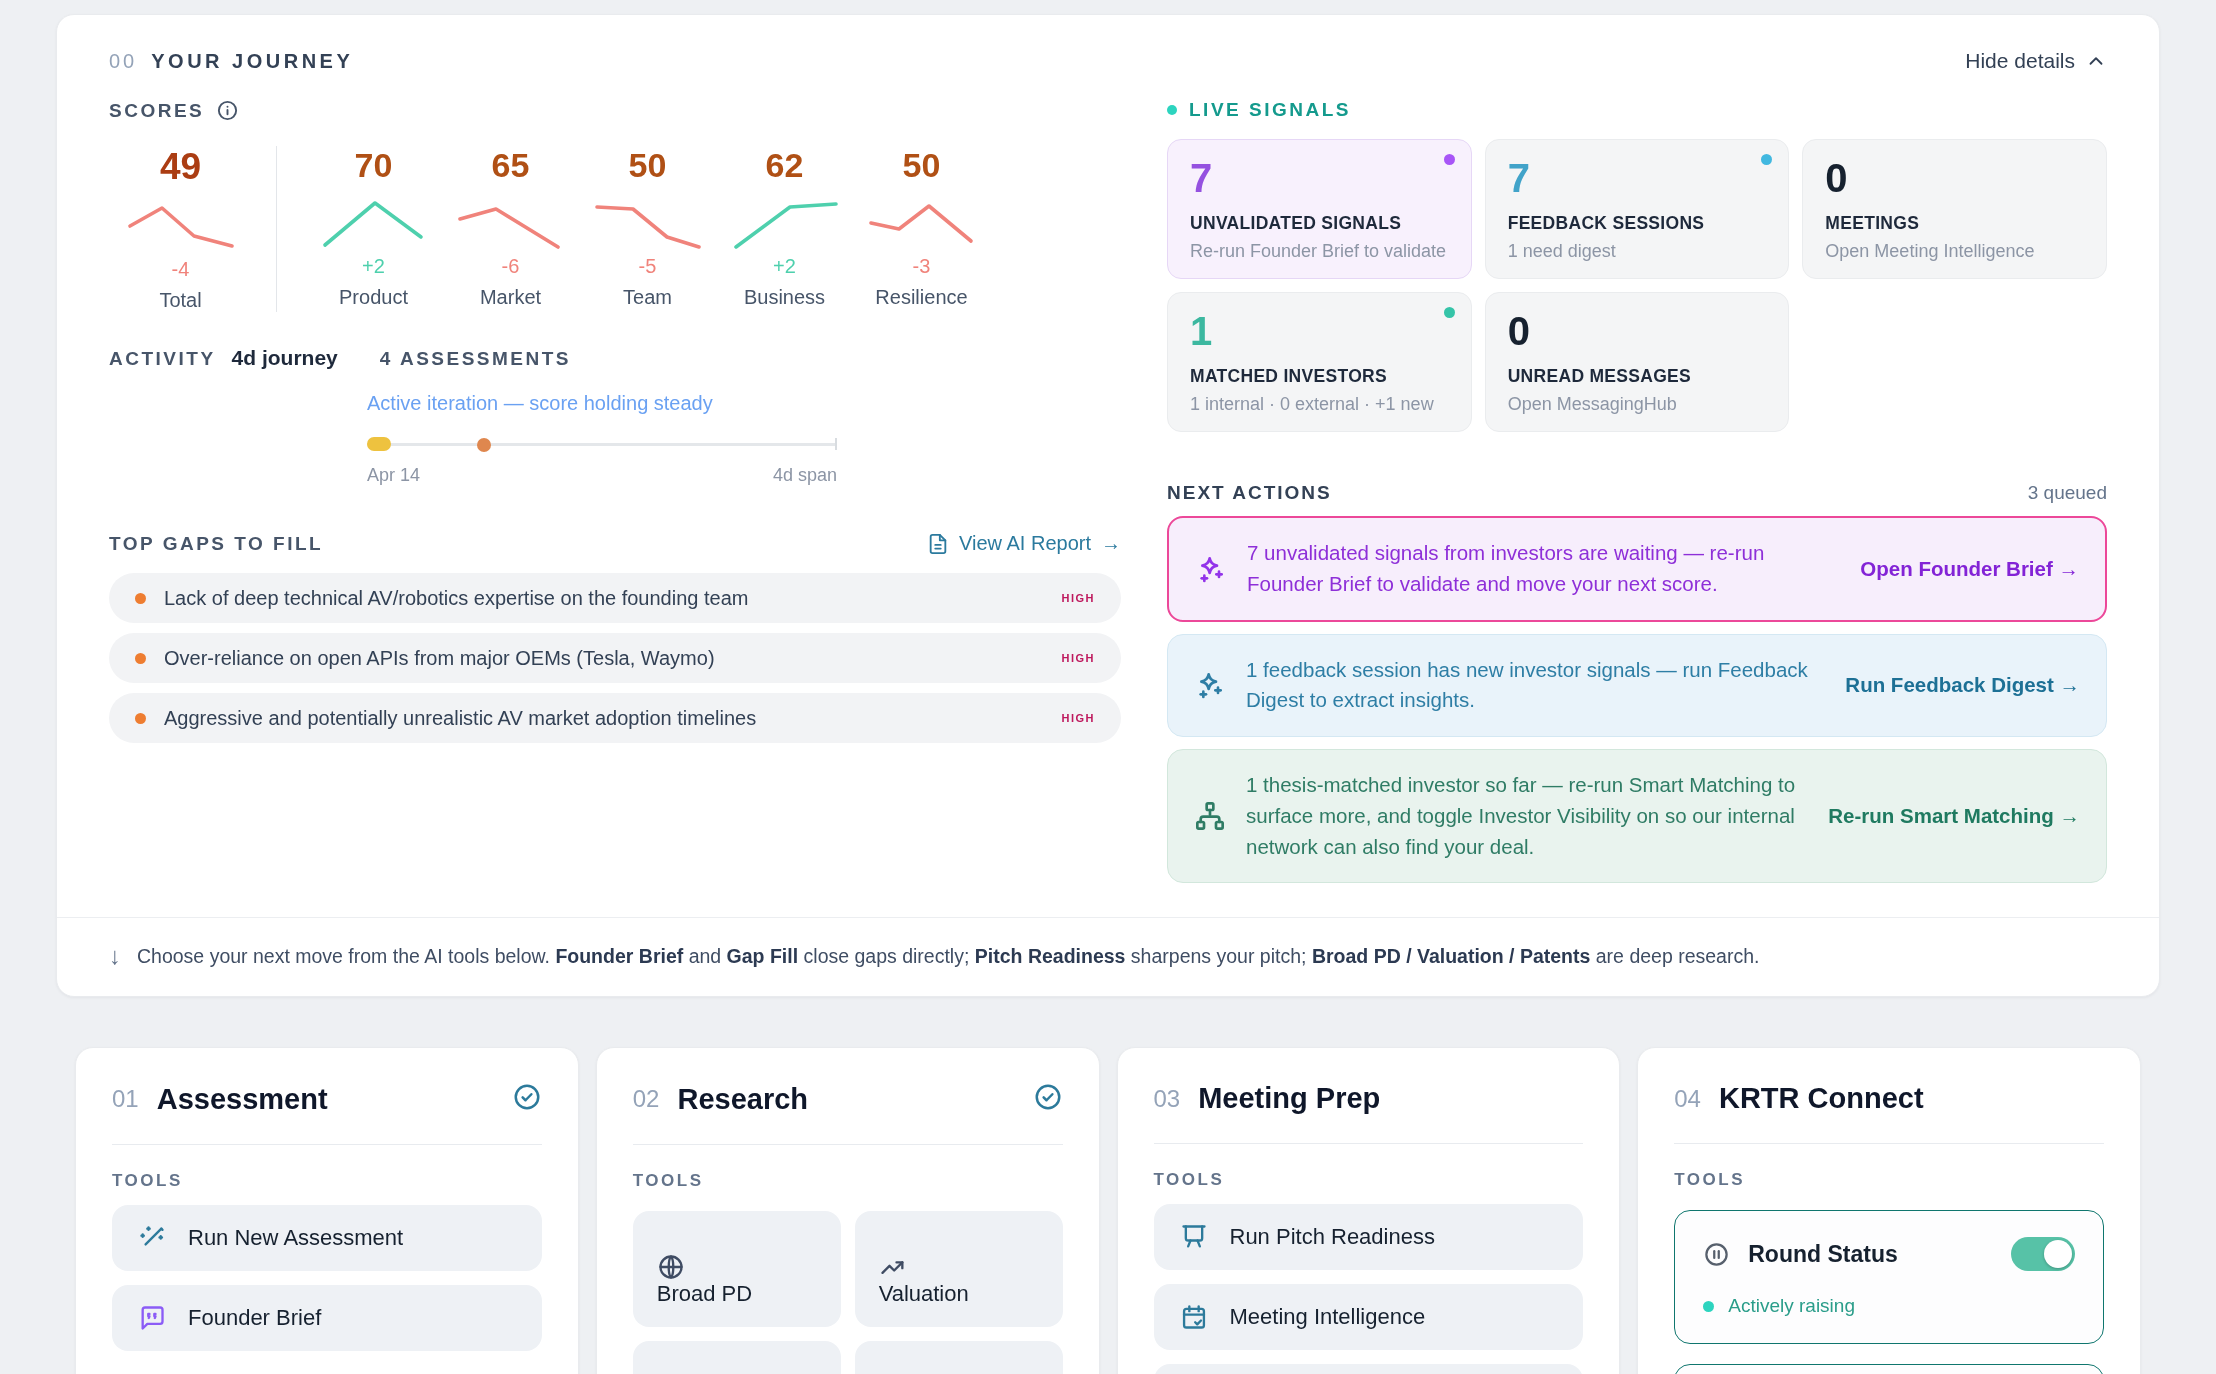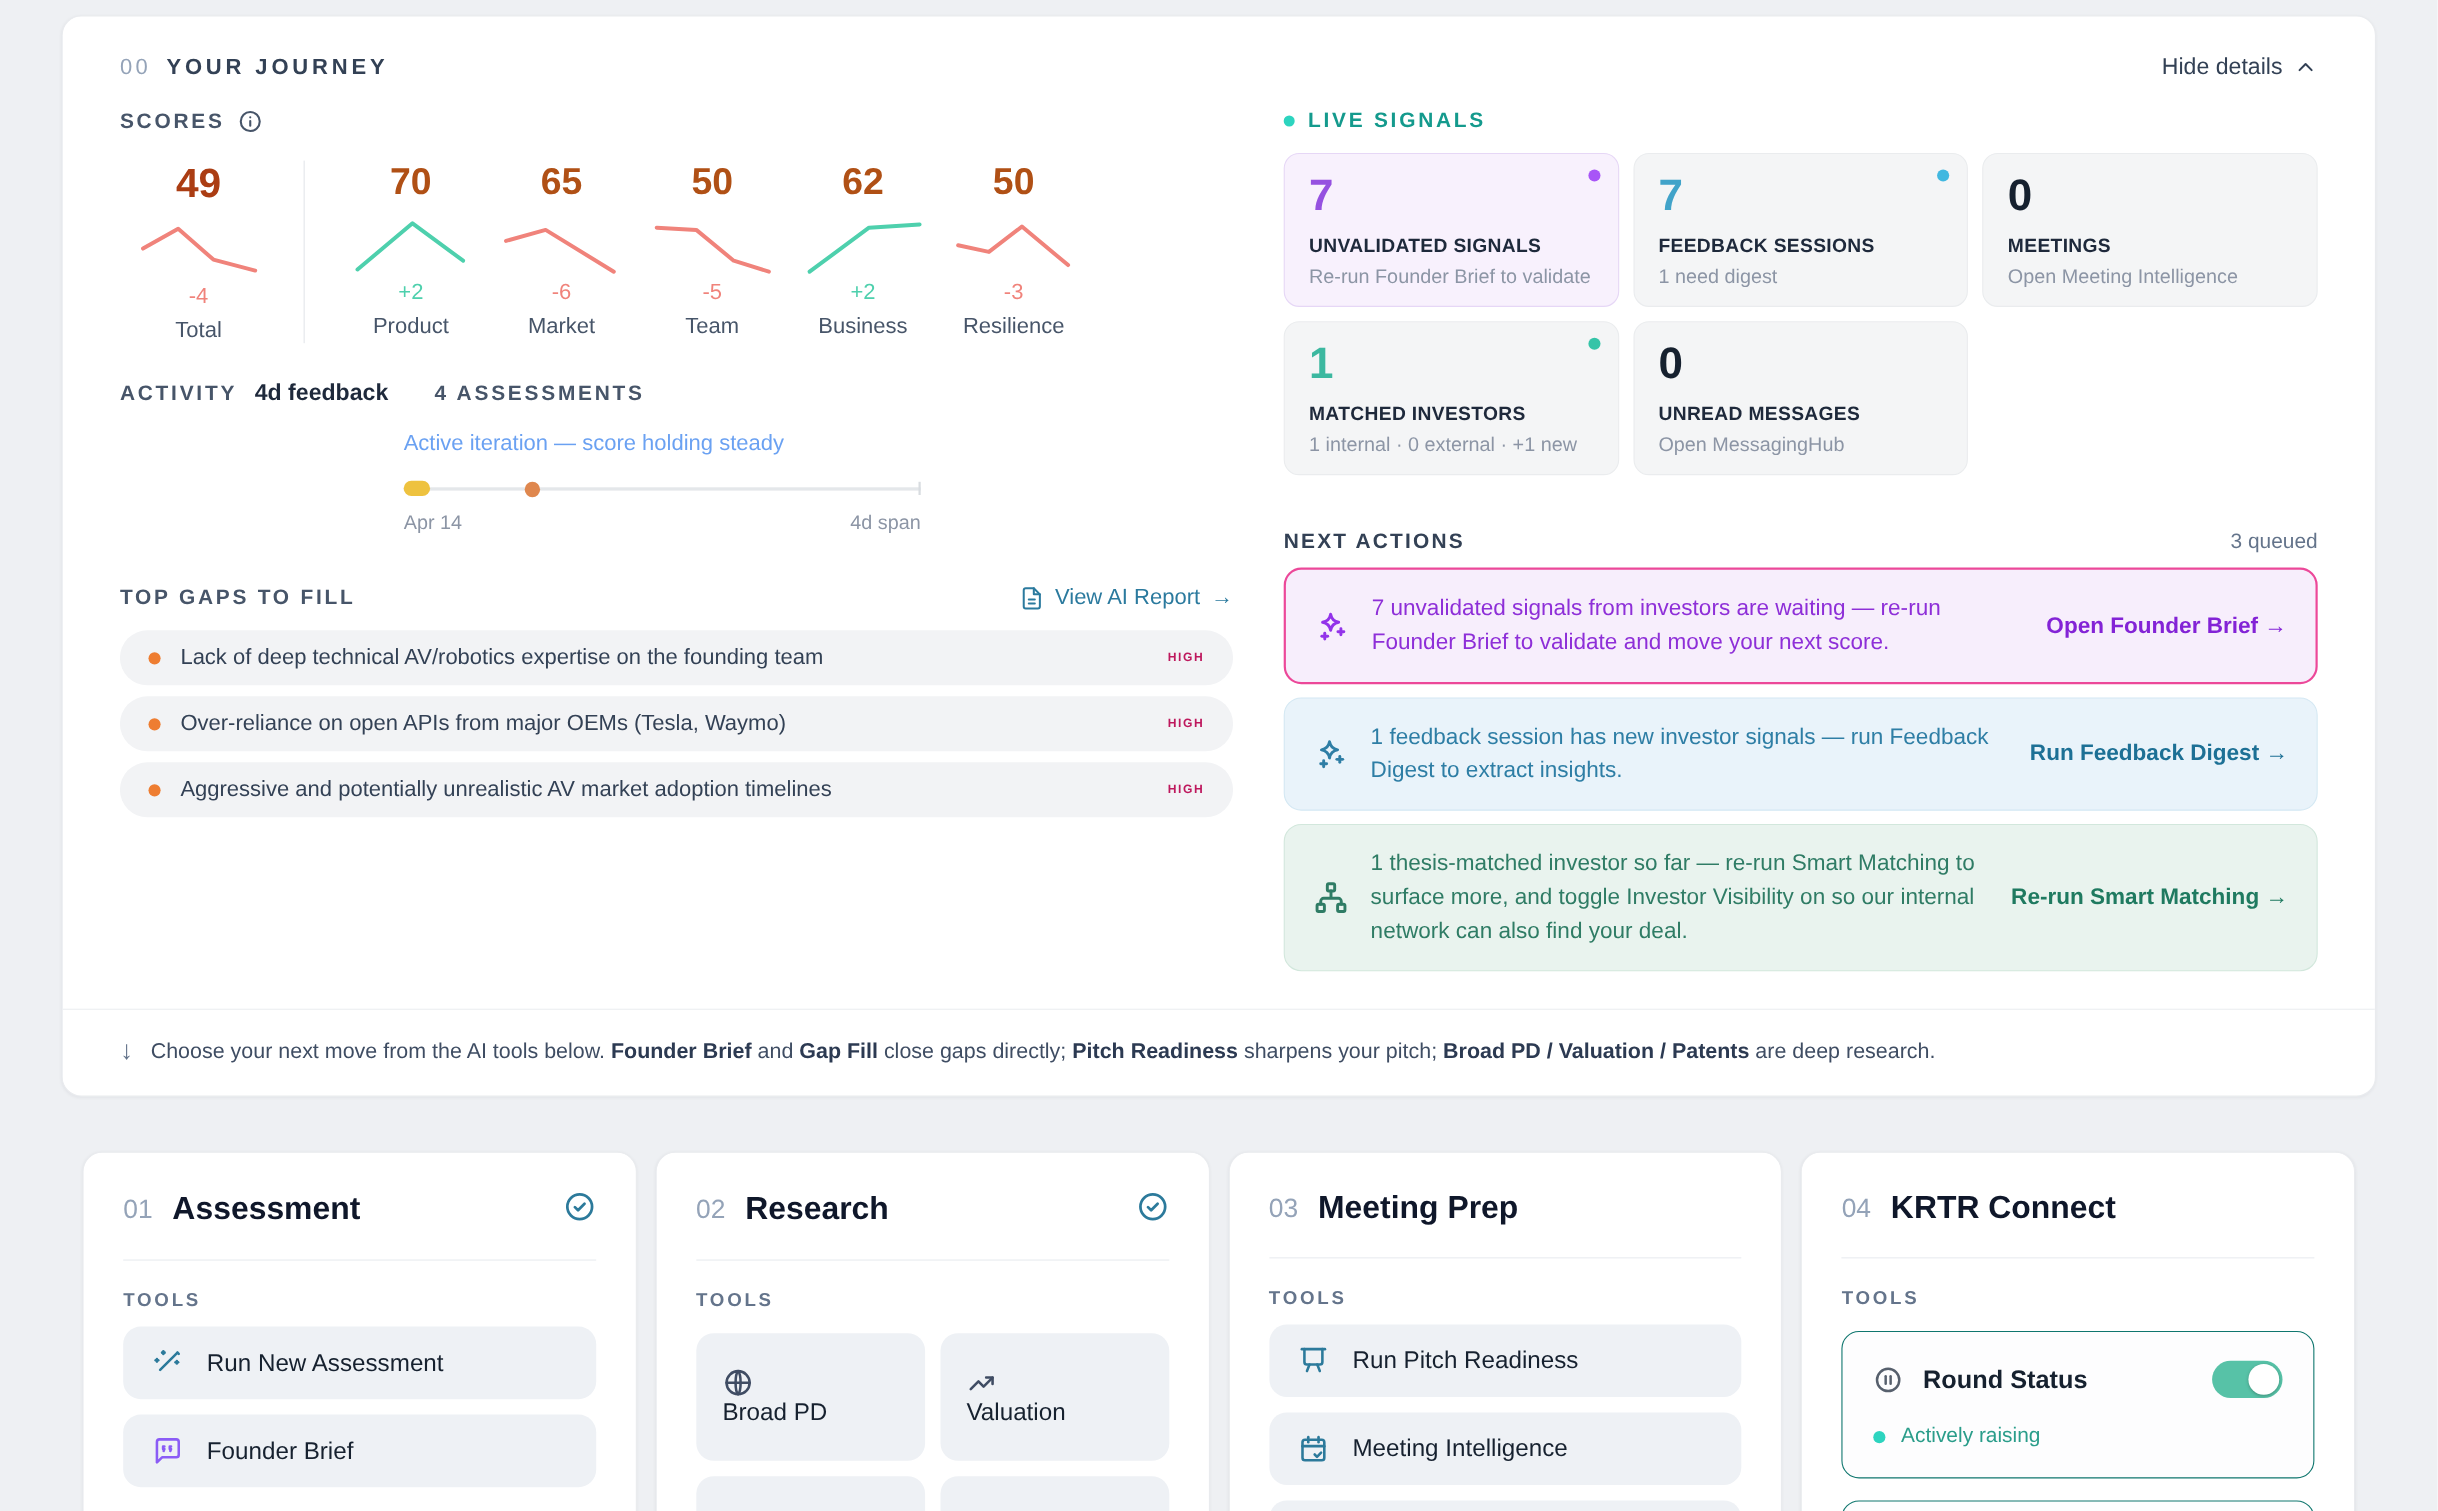--- a/index.html
+++ b/index.html
@@ -119,21 +119,21 @@
   .tool-btn { display: flex; align-items: center; gap: 22px; background: #eef1f5; border-radius: 16px; height: 66px; padding: 0 26px; margin-top: 14px; cursor: pointer; }
   .tool-btn:first-of-type { margin-top: 20px; }
   .tool-btn svg { width: 28px; height: 28px; flex: none; }
   .tool-btn-label { color: #16212f; font-size: 22px; font-weight: 500; }
   .icon-teal { stroke: #2c7a9b; }
   .icon-purple { stroke: #8b5cf6; }
   .icon-slate { stroke: #3f4c63; }
   .icon-gray { stroke: #57606d; }
 
   .tile-grid { display: grid; grid-template-columns: 1fr 1fr; gap: 14px; margin-top: 20px; }
-  .tool-tile { background: #eef1f5; border-radius: 16px; padding: 20px 24px; height: 116px; display: flex; flex-direction: column; justify-content: center; cursor: pointer; }
+  .tool-tile { background: #eef1f5; border-radius: 16px; padding: 20px 24px; height: 116px; display: flex; flex-direction: column; justify-content: flex-end; cursor: pointer; }
   .tool-tile svg { width: 28px; height: 28px; }
   .tile-label { color: #16212f; font-size: 22px; font-weight: 500; }
 
   .toggle-tile { background: #fdfdfe; border: 1px solid #0f766e; border-radius: 16px; padding: 26px 28px; margin-top: 20px; }
   .toggle-head { display: flex; align-items: center; gap: 18px; }
   .toggle-head svg { width: 27px; height: 27px; flex: none; }
   .toggle-label { color: #16212f; font-size: 23px; font-weight: 600; }
   .toggle { margin-left: auto; width: 64px; height: 34px; border-radius: 17px; position: relative; cursor: pointer; flex: none; }
   .toggle.on { background: #57c2a7; }
   .toggle-knob { position: absolute; top: 3px; width: 28px; height: 28px; border-radius: 50%; background: #fff; box-shadow: 0 1px 3px rgba(0,0,0,.25); }
@@ -220,21 +220,21 @@
           <svg class="spark down" viewBox="0 0 118 56">
               <polyline points="8,30 36,36 66,13 108,48"></polyline>
             </svg>
           <div class="score-delta down">-3</div>
           <div class="score-label">Resilience</div>
         </div>
       </div>
 
       <div class="activity-row">
         <span class="sec-label">ACTIVITY</span>
-        <span class="activity-journey">4d feedback</span>
+        <span class="activity-journey">4d journey</span>
         <span class="sec-label activity-assess">4 ASSESSMENTS</span>
       </div>
 
       <div class="timeline-block">
         <div class="timeline-note">Active iteration — score holding steady</div>
         <div class="timeline-track">
           <div class="timeline-line"></div>
           <div class="timeline-start"></div>
           <div class="timeline-mid"></div>
           <div class="timeline-endtick"></div>

